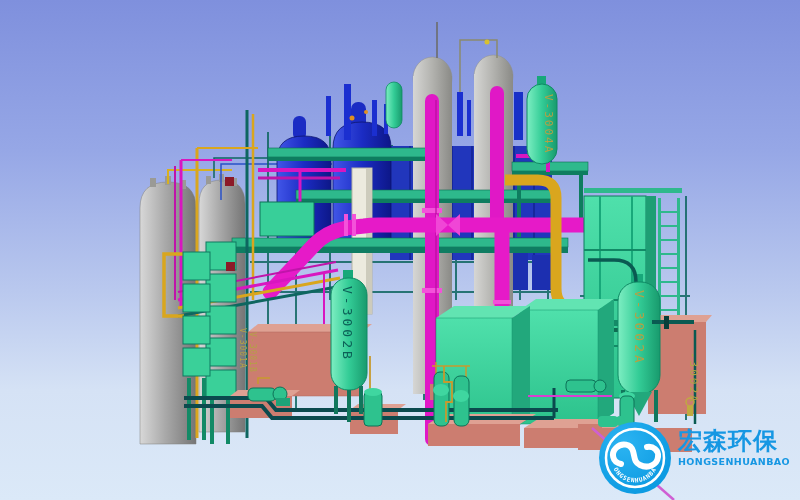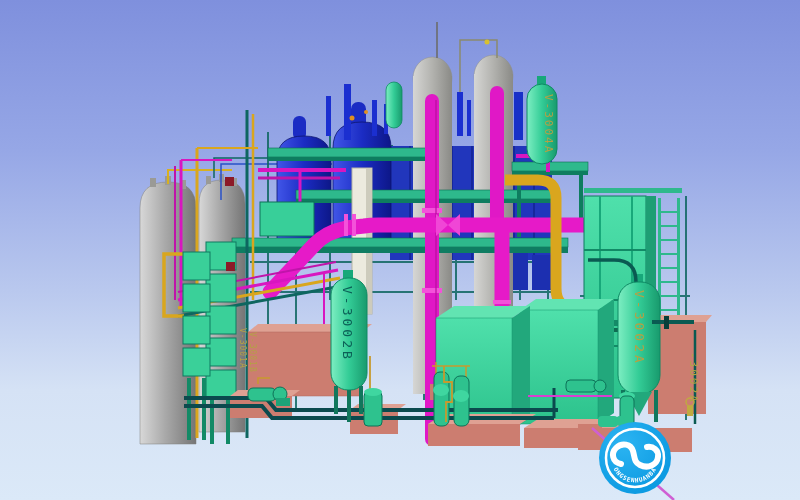--- a/index.html
+++ b/index.html
@@ -320,13 +320,17 @@
     <defs>
       <path id="lgArc" d="M14,46 A24,24 0 0 0 58,46"></path>
     </defs>
     <circle cx="36" cy="36" r="29" fill="none" stroke="#ffffff" stroke-width="2.5"></circle>
     <path d="M22,42 C13,40 12,31 17,26 C23,20 32,22 34,29 C36,36 35,40 41,43 C49,47 58,43 59,35 C60,28 54,24 48,25" stroke="#ffffff" stroke-width="6" fill="none" stroke-linecap="round"></path>
     <text font-size="6" fill="#ffffff" letter-spacing="0.8" font-weight="bold">
       <textPath href="#lgArc" xlink:href="#lgArc" startOffset="50%" text-anchor="middle">HONGSENHUANBAO</textPath>
     </text>
   </svg>
 </div>
+<div class="logo-text">
+  <div class="cn">宏森环保</div>
+  <div class="en">HONGSENHUANBAO</div>
 </div>
+</div>
 
 </body></html>

